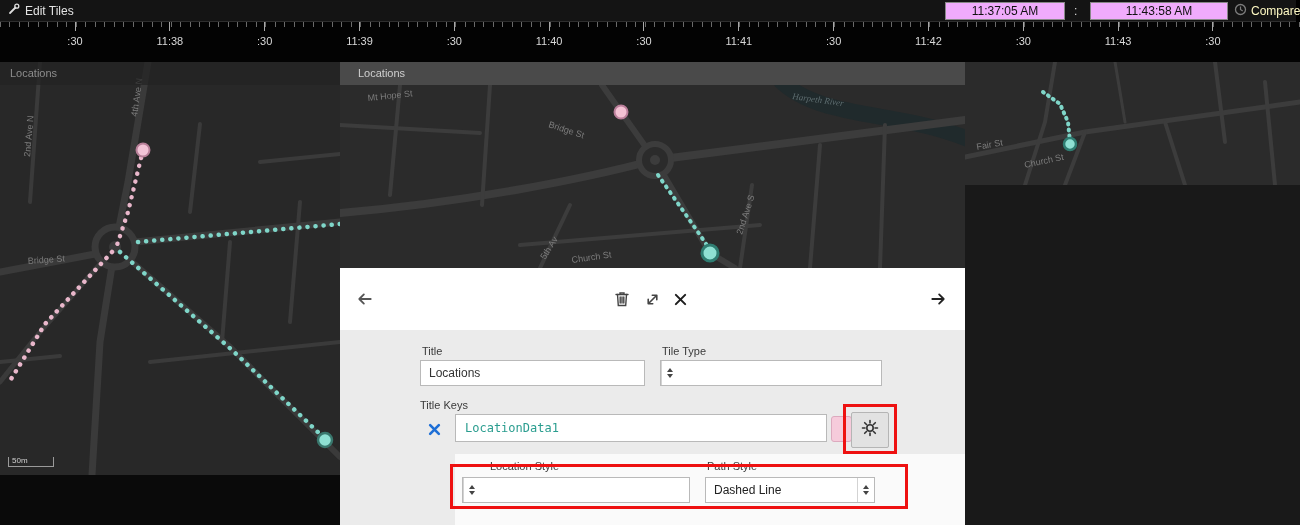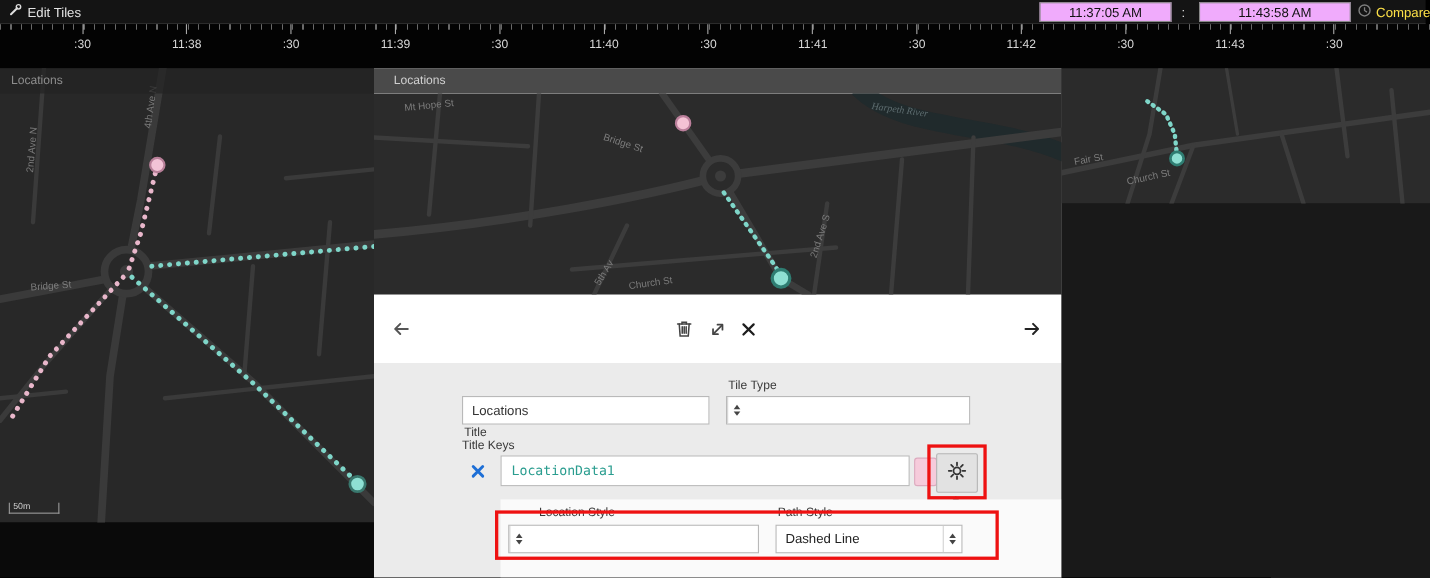--- a/index.html
+++ b/index.html
@@ -11,21 +11,21 @@
   .topbar { position:absolute; left:0; top:0; width:1296px; height:22px;
     background:#141414; border-bottom:1px solid #2e2e2e; color:#ddd; }
   .edit-tiles { position:absolute; left:8px; top:3px; display:flex; align-items:center;
     gap:5px; font-size:12px; color:#e3e3e3; cursor:pointer; }
   .time-input { position:absolute; top:2px; height:18px; background:#f0abfc; border:1px solid #888;
     color:#111; font-size:12px; text-align:center; font-family:"Liberation Sans",sans-serif; }
   #start-time { left:945px; width:120px; }
   #end-time { left:1090px; width:138px; }
   .time-sep { position:absolute; left:1074px; top:4px; color:#ddd; font-size:12px; }
   .compare { position:absolute; left:1234px; top:3px; display:flex; align-items:center; gap:4px;
-    color:#fde047; font-size:12px; }
+    color:#fef9c3; font-size:12px; }
 
   
   .timeline { position:absolute; left:0; top:22px; width:1300px; height:40px; background:#030303; }
   .timeline::before { content:""; position:absolute; left:0; top:0; right:0; height:5px;
     background:repeating-linear-gradient(to right, #6a6a6a 0 1px, transparent 1px 9.48px); }
   .tick { position:absolute; top:0; width:0; height:100%; }
   .tickline { position:absolute; left:-0.5px; top:0; width:1px; height:9px; background:#a8a8a8; }
   .ticklabel { position:absolute; top:13px; transform:translateX(-50%); white-space:nowrap;
     color:#d9d9d9; font-size:11px; }
   .cursor-tab { position:absolute; left:618px; top:51px; width:66px; height:10px;
@@ -280,21 +280,21 @@
           </svg>
       </div>
       <div class="tbtn" style="left:585px;">
         <svg width="16" height="16" viewBox="0 0 14 14">
             <path d="M2 7 H12 M8 3 L12 7 L8 11" stroke="#222" stroke-width="1.6" fill="none" stroke-linecap="round" stroke-linejoin="round"></path>
           </svg>
       </div>
     </div>
 
     <div class="form">
-      <div class="flabel" style="left:82px; top:15px;margin-top:42px;">Title</div>
+      <div class="flabel" style="left:82px; top:15px;">Title</div>
       <input class="tinput" style="left: 80px; top: 30px; width: 225px;" value="Locations">
 
       <div class="flabel" style="left:322px; top:15px;">Tile Type</div>
       <div class="select" style="left:320px; top:30px; width:222px;">
         <span class="sel-caret">
             <span class="car-up"></span>
             <span class="car-down"></span>
           </span>
       </div>
 

